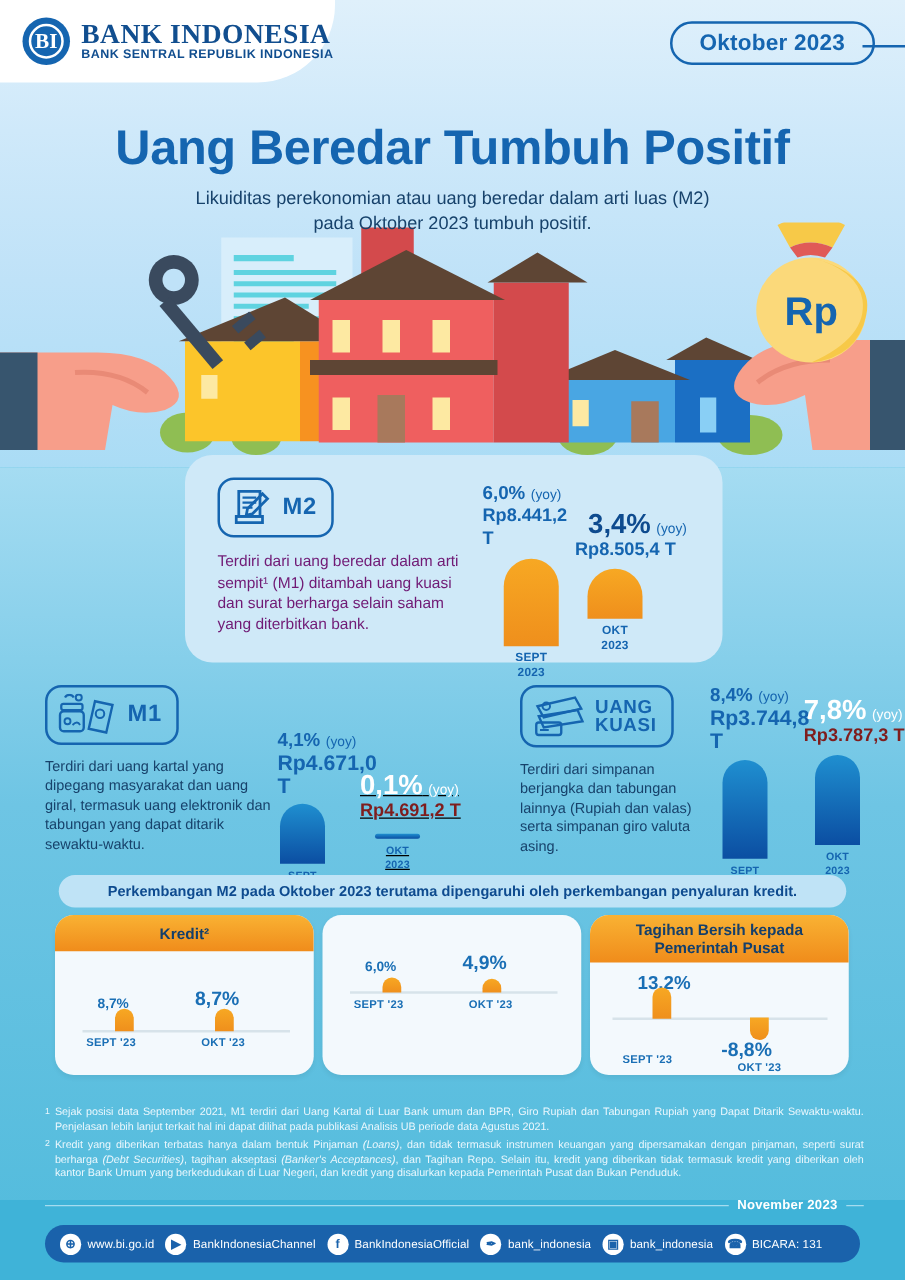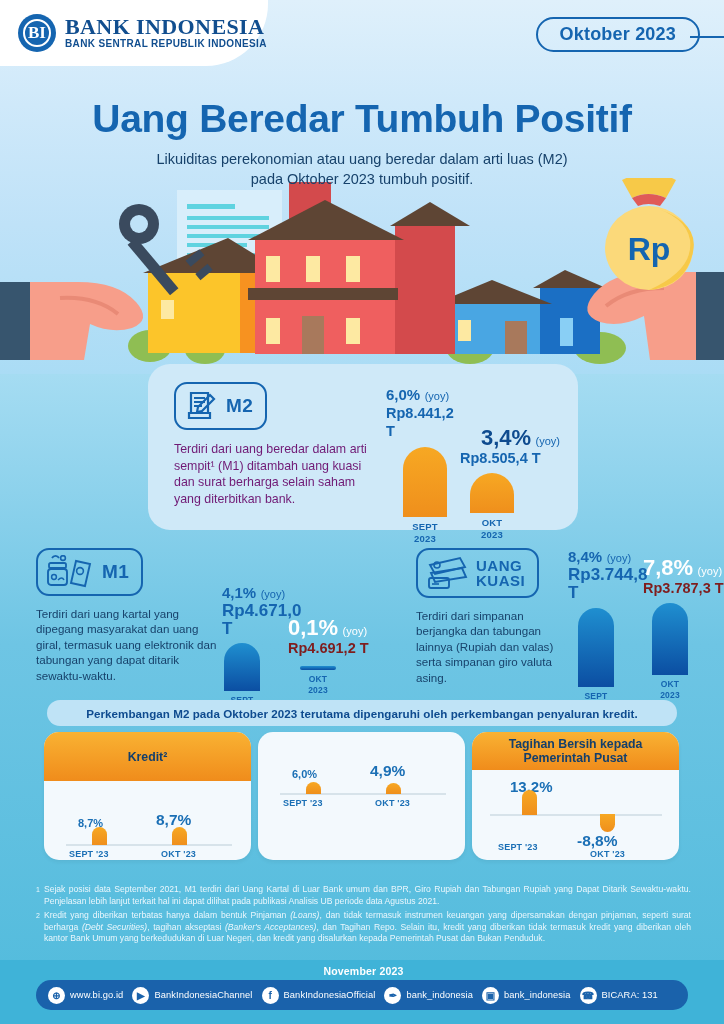--- a/index.html
+++ b/index.html
@@ -123,39 +123,39 @@
     color:#0e4b8f; font-size:11.6px; font-weight:bold; letter-spacing:.05px;
   }
 
   
   .cards { position:absolute; left:0; top:732px; width:724px; z-index:5; }
   .card {
     position:absolute; width:207px; height:128px; border-radius:15px;
     background:#f3f9fd; box-shadow:0 2px 4px rgba(0,0,0,.06); overflow:hidden;
   }
   .card-hd {
-    height:49px; background:linear-gradient(180deg,#f9b233 0%,#f08c1b 100%);
+    height:29px; background:linear-gradient(180deg,#f9b233 0%,#f08c1b 100%);
     display:flex; align-items:center; justify-content:center; text-align:center;
     color:#143f6b; font-size:12.3px; font-weight:bold; line-height:14px; padding:0 6px;
   }
   .card-hd.tall { height:38px; }
   .card-body { position:relative; height:94px; }
   .zero-line { position:absolute; height:2px; background:#d7e3ea; }
   .card-pct { position:absolute; font-weight:bold; color:#1a6fb5; }
   .card-ax { position:absolute; font-size:9px; font-weight:bold; color:#1a6fb5; letter-spacing:.2px; }
 
   
   .notes { position:absolute; left:36px; top:884px; width:655px; z-index:5; color:#eaf7fd; }
   .note { display:flex; gap:4px; font-size:8.6px; line-height:11.6px; margin-bottom:3px; }
   .note sup { font-size:7px; }
   .note p { text-align:justify; }
   .note i { font-style:italic; }
   .rule-row {
     position:absolute; left:36px; top:958px; width:655px; display:flex;
-    align-items:center; gap:7px; z-index:5;flex-direction:column;
+    align-items:center; gap:7px; z-index:5;
   }
   .rule { flex:1; height:1px; background:#bfe6f5; opacity:.8; }
   .rule.short { flex:0 0 14px; }
   .month { color:#ffffff; font-size:10.5px; font-weight:bold; letter-spacing:.2px; }
 
   
   .footer {
     position:absolute; left:36px; top:980px; width:652px; height:30px;
     background:#1a62ab; border-radius:15px; z-index:6;
     display:flex; align-items:center; padding:0 12px; gap:9px;
@@ -306,21 +306,21 @@
       </div>
       <div class="rp">Rp8.441,2 T</div>
       <div class="bar" style="width:44px; height:70px; margin:7px auto 0;"></div>
       <div class="axis-lbl" style="width:44px; margin:4px auto 0;">
         <div>SEPT</div>
         <div>2023</div>
       </div>
     </div>
 
     <div class="barwrap" style="left:312px; top:43px; width:100px;">
-      <div style="text-align:right; white-space:nowrap;margin-top:19px;">
+      <div style="text-align:center; white-space:nowrap;">
         <span class="val-big">3,4%</span>
         <span class="yoy">(yoy)</span>
       </div>
       <div class="rp">Rp8.505,4 T</div>
       <div class="bar" style="width:44px; height:40px; margin:6px auto 0 10px;"></div>
       <div class="axis-lbl" style="width:44px; margin:4px auto 0 10px;">
         <div>OKT</div>
         <div>2023</div>
       </div>
     </div>
@@ -348,21 +348,21 @@
         <span class="yoy">(yoy)</span>
       </div>
       <div class="rp mid">Rp4.671,0 T</div>
       <div class="bar blue" style="width:36px; height:48px; margin:5px auto 0 2px;"></div>
       <div class="axis-lbl sm" style="width:36px; margin:4px auto 0 2px;">
         <div>SEPT</div>
         <div>2023</div>
       </div>
     </div>
 
-    <div class="barwrap" style="left:252px; top:68px; width:92px;">
+    <div class="barwrap" style="left:252px; top:68px; width:92px;text-decoration:underline;">
       <div style="white-space:nowrap;">
         <span class="val-big white">0,1%</span>
         <span class="yoy white">(yoy)</span>
       </div>
       <div class="rp white">Rp4.691,2 T</div>
       <div class="bar blue" style="width:36px; height:4px; margin:9px auto 0 12px; border-radius:2px;"></div>
       <div class="axis-lbl sm" style="width:36px; margin:4px auto 0 12px;">
         <div>OKT</div>
         <div>2023</div>
       </div>

